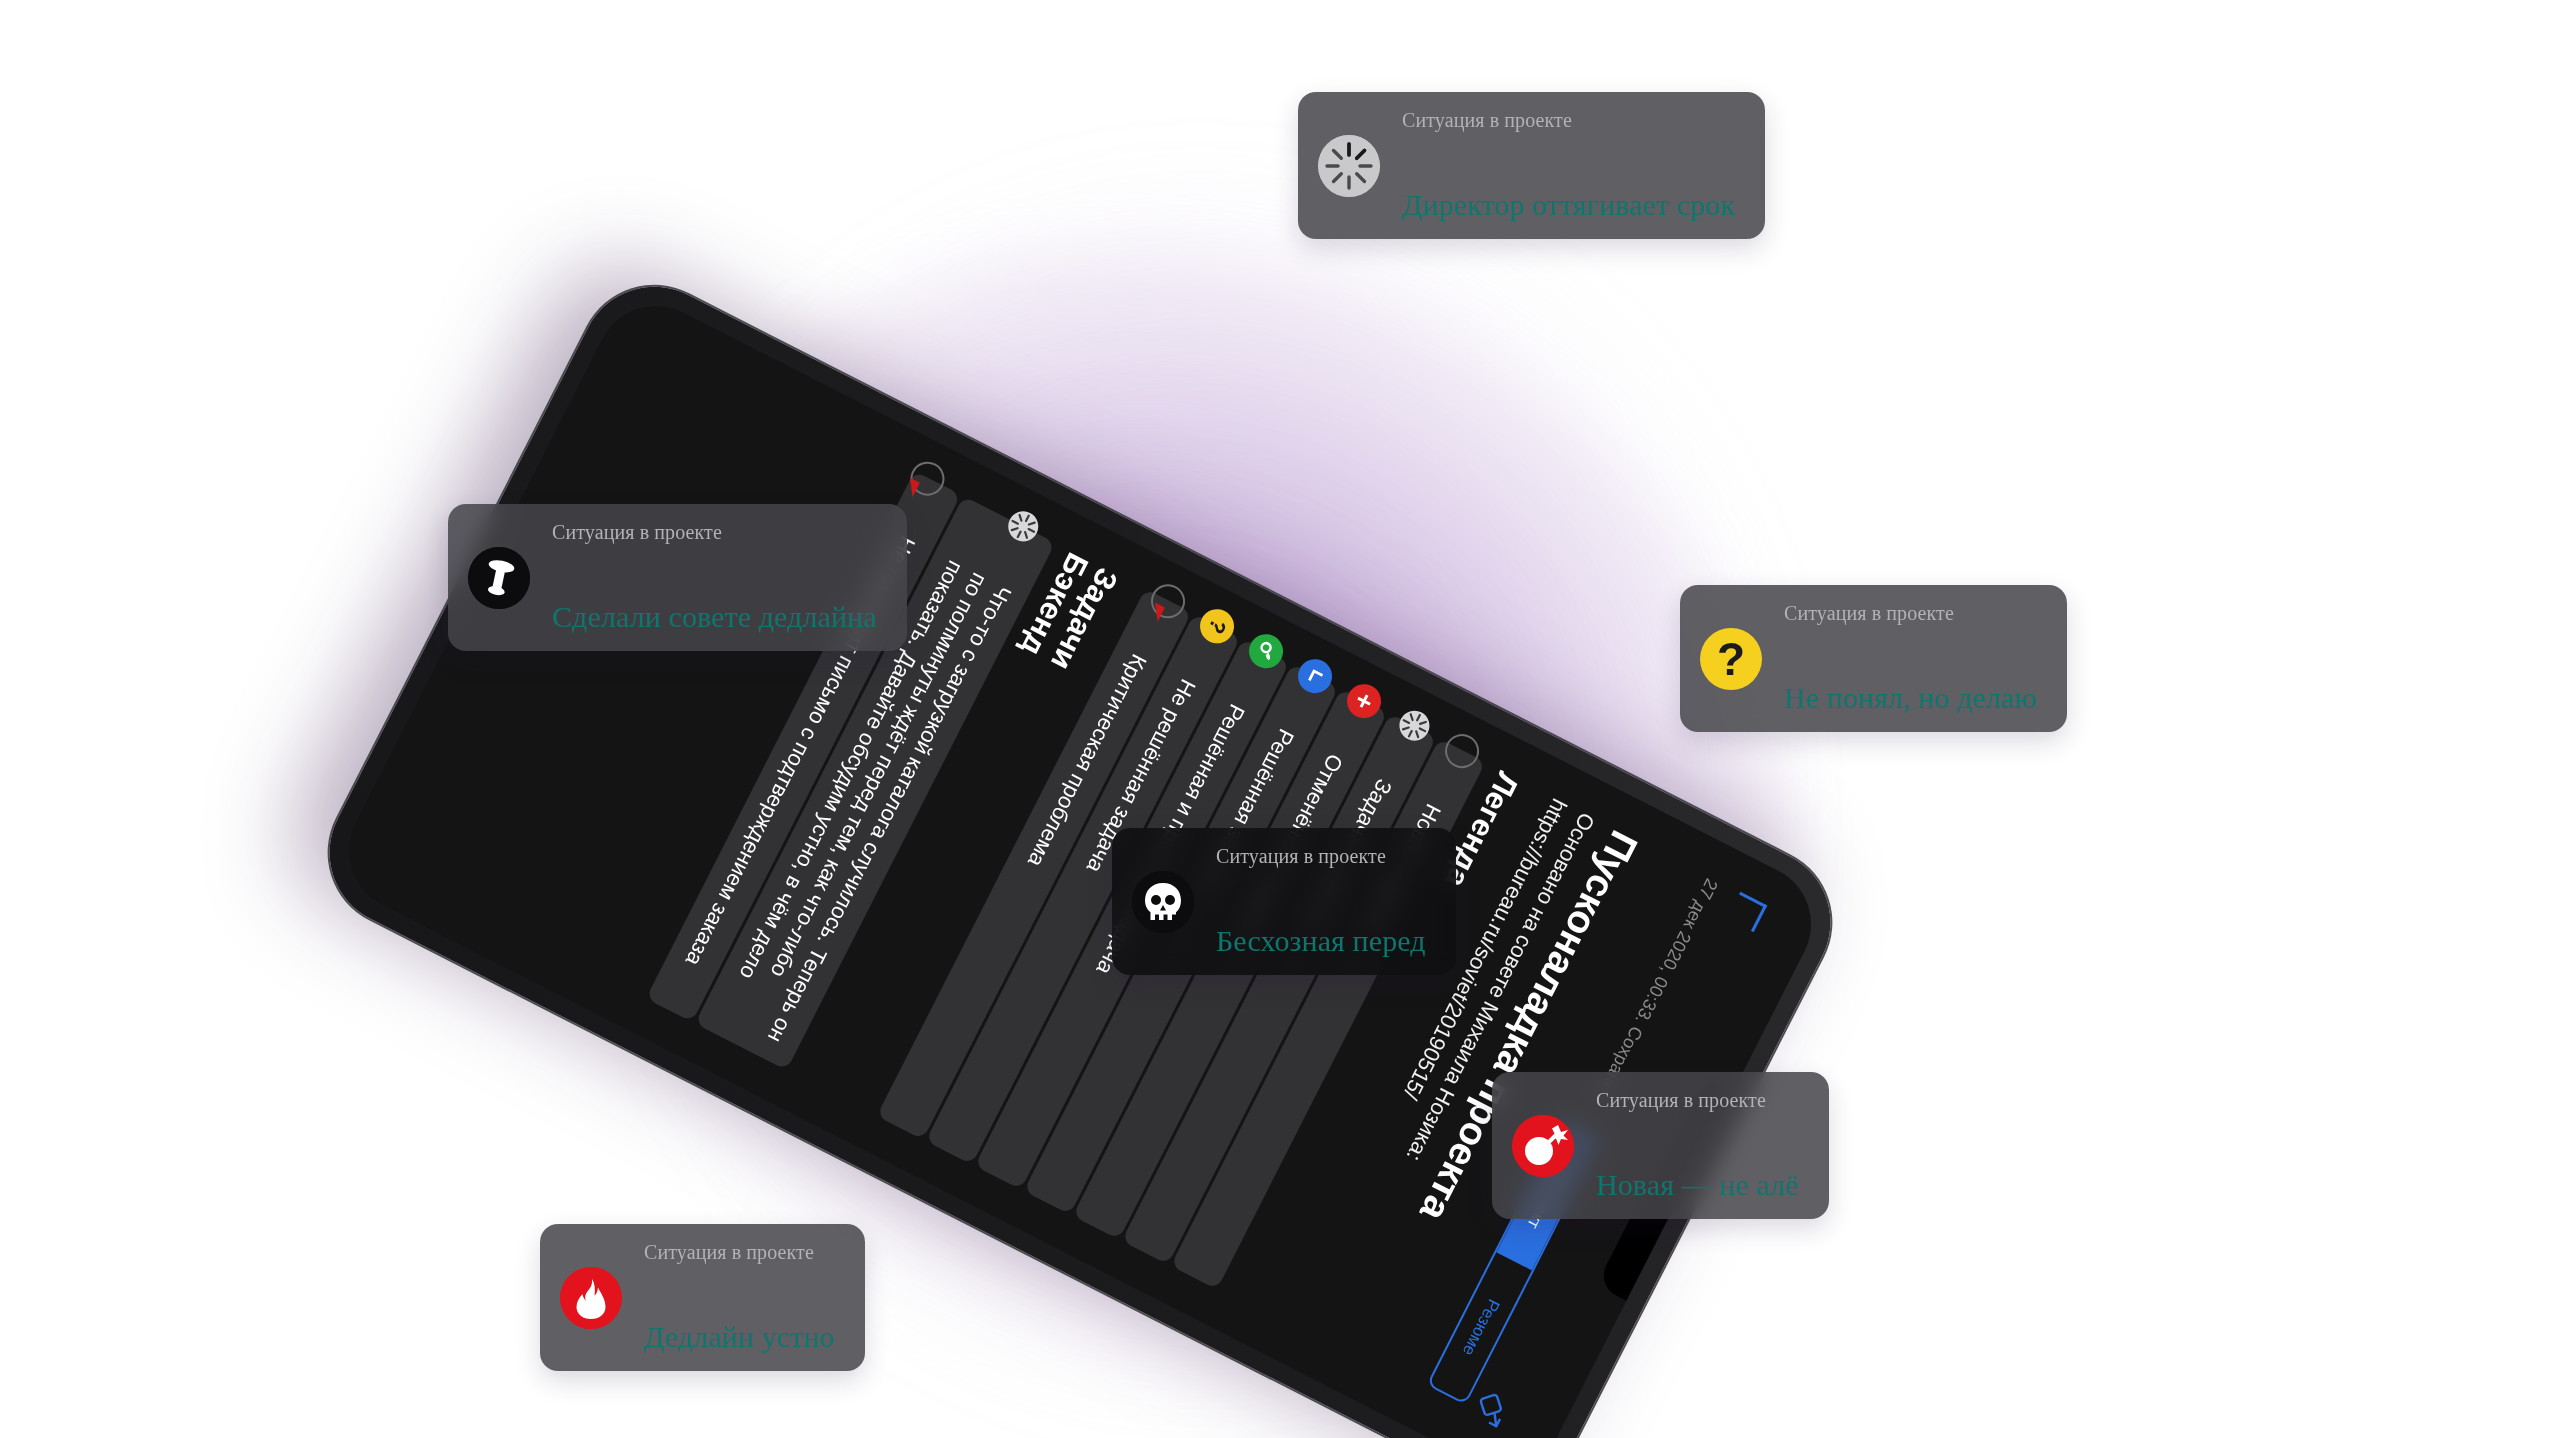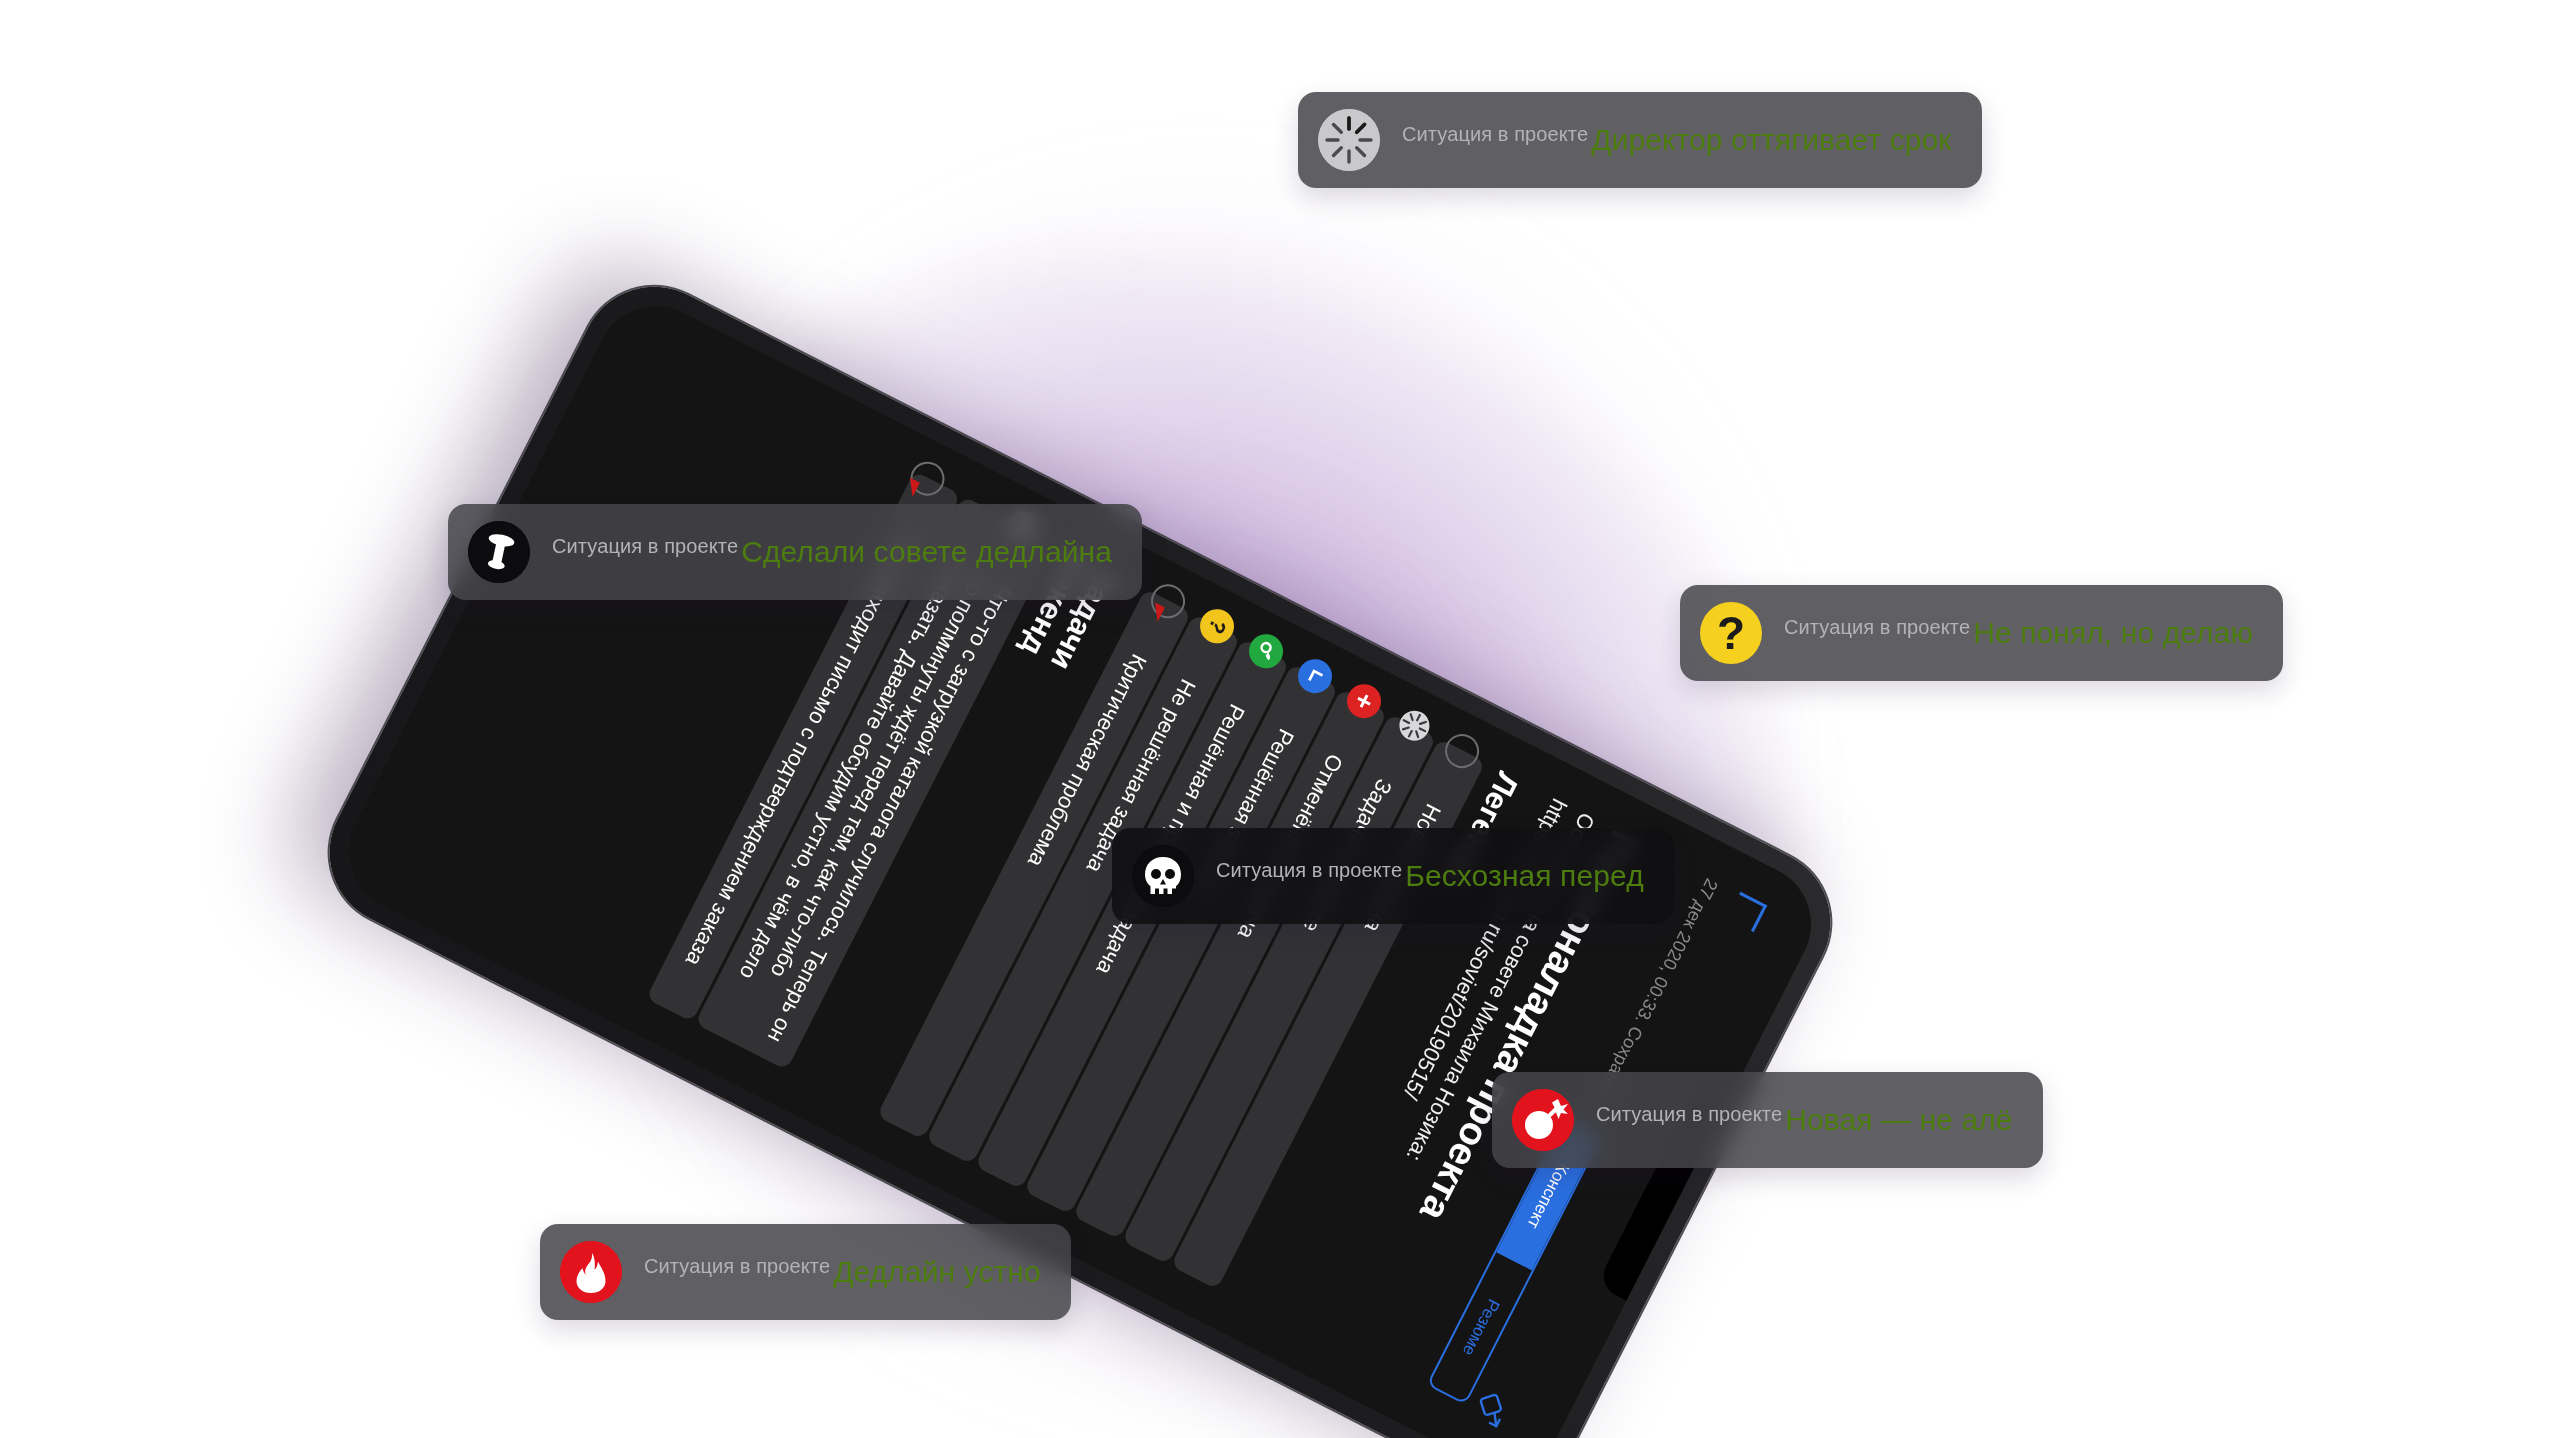--- a/index.html
+++ b/index.html
@@ -216,31 +216,32 @@
   .callout.dark { background: rgba(16,16,18,0.90); }
   .callout.semi { background: rgba(70,70,74,0.86); }
   .co-icon {
     width: 62px; height: 62px;
     border-radius: 50%;
     flex: 0 0 62px;
     display: flex; align-items: center; justify-content: center;
     position: relative;
     overflow: hidden;
   }
-  .co-text { display: flex; flex-direction: row; gap: 3px; }
+  .co-text { display: flex; flex-direction: column; gap: 12px; font-family: Liberation Serif, serif; }
   .co-kicker {
     font-size: 20px;
     color: #b3b3b6;
     letter-spacing: 0.1px;
   }
   .co-title {
     font-size: 30px;
-    color: #4d7c0f;
+    color: #0f766e;
     letter-spacing: 0.1px;
     white-space: nowrap;
+    margin-top: 44px;
   }
 
   
   .ic-gray  { background: #c9c9cb; }
   .ic-black { background: #0c0c0e; }
   .ic-yellow{ background: #f5d01e; }
   .ic-red   { background: #e2131d; }
 
   .qmark { font-size: 46px; font-weight: bold; color: #1b1b1b; line-height: 1; }
 </style>

